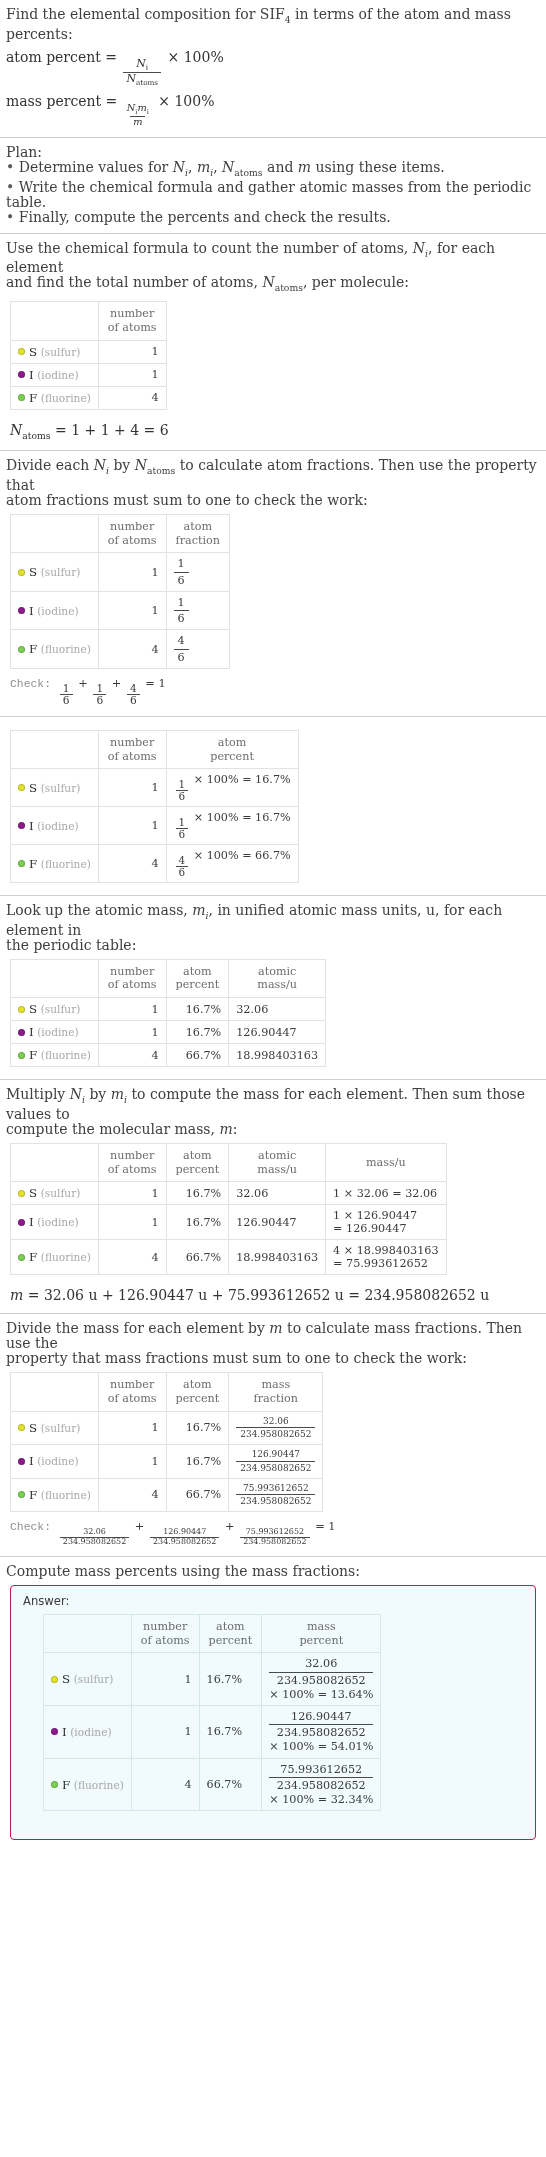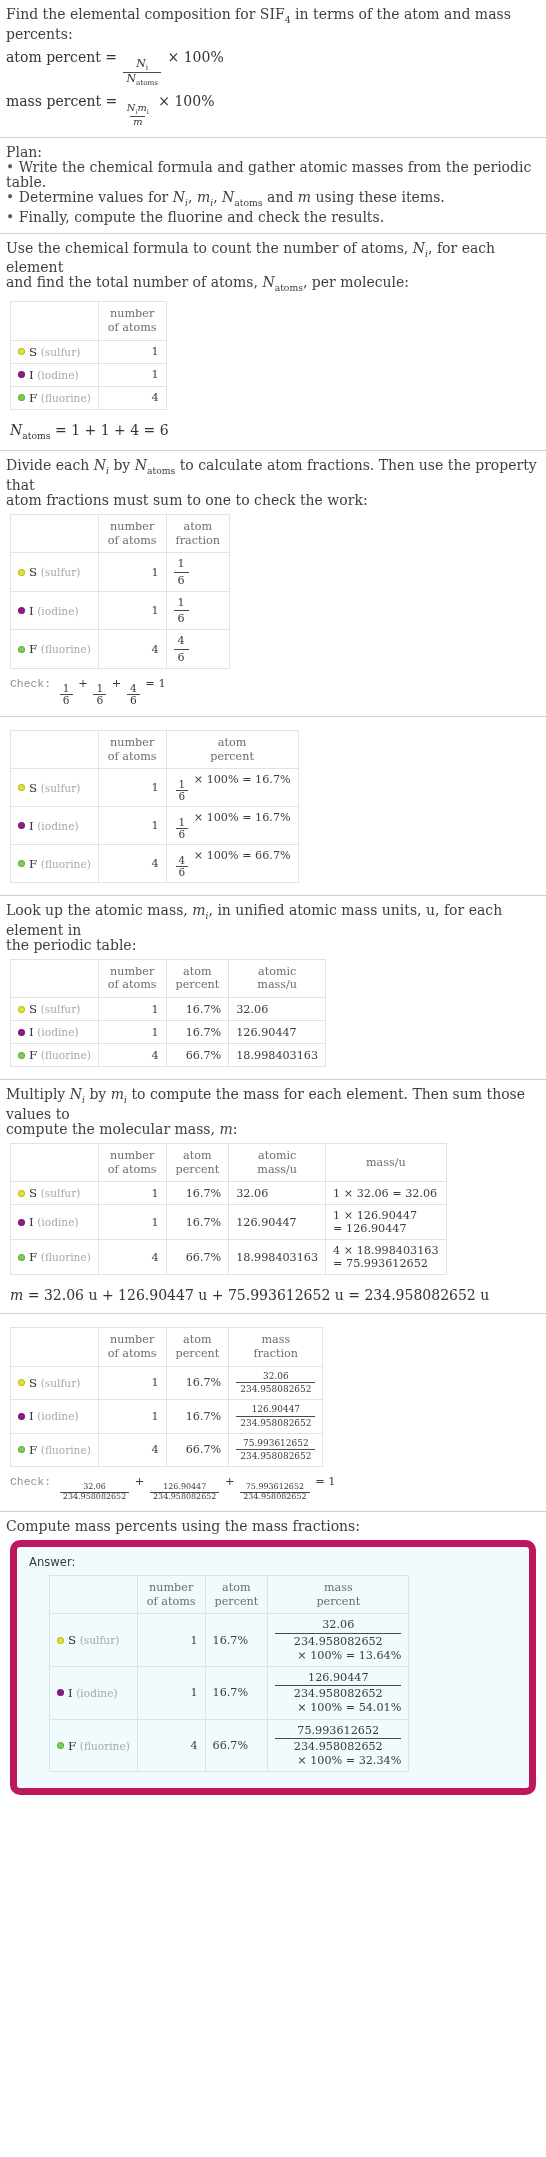--- a/index.html
+++ b/index.html
@@ -39,21 +39,21 @@
   }
   .frac .num { padding: 0 3px; }
   .frac .den { padding: 0 3px; border-top: 1px solid #4a4a4a; }
   .frac.sm { font-size: 0.78em; vertical-align: -0.5em; }
   .frac.tiny { font-size: 0.70em; vertical-align: -0.52em; }
 
   
   .bfrac { display: inline-block; text-align: center; line-height: 1.18; }
   .bfrac .n { display: block; padding: 0 4px 1px 4px; }
   .bfrac .d { display: block; padding: 1px 4px 0 4px; border-top: 1px solid #4a4a4a; }
-  .bfrac .tail { display: block; text-align: left; padding-top: 1px; margin-left: 22px; }
+  .bfrac .tail { display: block; text-align: left; padding-top: 1px; }
 
   table.grid {
     border-collapse: collapse;
     font-size: 11.2px;
     color: #3b3b3b;
     margin: 6px 0 4px 4px;
     background: #fff;
   }
   table.grid td, table.grid th {
     border: 1px solid #e2e2e2;
@@ -80,25 +80,25 @@
     margin-right: 4px;
     vertical-align: 0.5px;
     border: 0.5px solid rgba(0,0,0,0.18);
   }
   .sym { font-size: 11.8px; color: #2f2f2f; }
   .nm { color: #a8a8a8; font-size: 10.6px; }
 
   .eq { font-size: 14px; padding: 4px 4px 2px 4px; color: #333; }
 
   .answer-box {
-    border: 7px solid #be185d;
+    border: 1px solid #be185d;
     background: #f1fafd;
-    border-radius: 10px;
+    border-radius: 4px;
     margin: 6px 4px 8px 4px;
-    padding: 8px 10px 12px 10px;
+    padding: 8px 10px 24px 10px;
   }
   .answer-label {
     font-family: "DejaVu Sans", sans-serif;
     font-size: 11.6px;
     color: #3b3b3b;
     margin: 0 0 6px 2px;
   }
   .answer-box table.grid { background: transparent; margin-left: 22px; }
   .answer-box table.grid td, .answer-box table.grid th { border-color: #d5e7ee; }
 
@@ -124,23 +124,23 @@
           <span class="num"><span class="ital">N</span><sub>i</sub><span class="ital">m</span><sub>i</sub></span>
           <span class="den"><span class="ital">m</span></span>
         </span> <span>× 100%</span>
     </div>
   </div>
 
   <div class="rule"></div>
 
   <div class="section">
     <div class="prose">Plan:</div>
+    <div class="prose bullet"><span class="dot">• </span><span>Determine values for </span><span class="ital">N</span><sub class="ital">i</sub><span>, </span><span class="ital">m</span><sub class="ital">i</sub><span>, </span><span class="ital">N</span><sub>atoms</sub><span> and </span><span class="ital">m</span><span> using these items.</span></div>
     <div class="prose bullet"><span class="dot">• </span><span>Write the chemical formula and gather atomic masses from the periodic table.</span></div>
-    <div class="prose bullet"><span class="dot">• </span><span>Determine values for </span><span class="ital">N</span><sub class="ital">i</sub><span>, </span><span class="ital">m</span><sub class="ital">i</sub><span>, </span><span class="ital">N</span><sub>atoms</sub><span> and </span><span class="ital">m</span><span> using these items.</span></div>
-    <div class="prose bullet"><span class="dot">• </span><span>Finally, compute the fluorine and check the results.</span></div>
+    <div class="prose bullet"><span class="dot">• </span><span>Finally, compute the percents and check the results.</span></div>
   </div>
 
   <div class="rule"></div>
 
   <div class="section">
     <div class="prose">
       <span>Use the chemical formula to count the number of atoms, </span><span class="ital">N</span><sub class="ital">i</sub><span>, for each element</span><br>
       <span>and find the total number of atoms, </span><span class="ital">N</span><sub>atoms</sub><span>, per molecule:</span>
     </div>
     <table class="grid">
@@ -363,20 +363,24 @@
     </tbody>
       </table>
     <div class="eq" style="padding-left:4px;padding-top:8px">
       <span class="ital">m</span><span> = 32.06 u + 126.90447 u + 75.993612652 u = 234.958082652 u</span>
     </div>
   </div>
 
   <div class="rule"></div>
 
   <div class="section">
+    <div class="prose">
+      <span>Divide the mass for each element by </span><span class="ital">m</span><span> to calculate mass fractions. Then use the</span><br>
+      <span>property that mass fractions must sum to one to check the work:</span>
+    </div>
     <table class="grid">
       <tbody>
           <tr>
         <th class="corner"></th>
         <th>
               <span class="l2">number</span>
               <span class="l2">of atoms</span>
             </th>
         <th>
               <span class="l2">atom</span>

